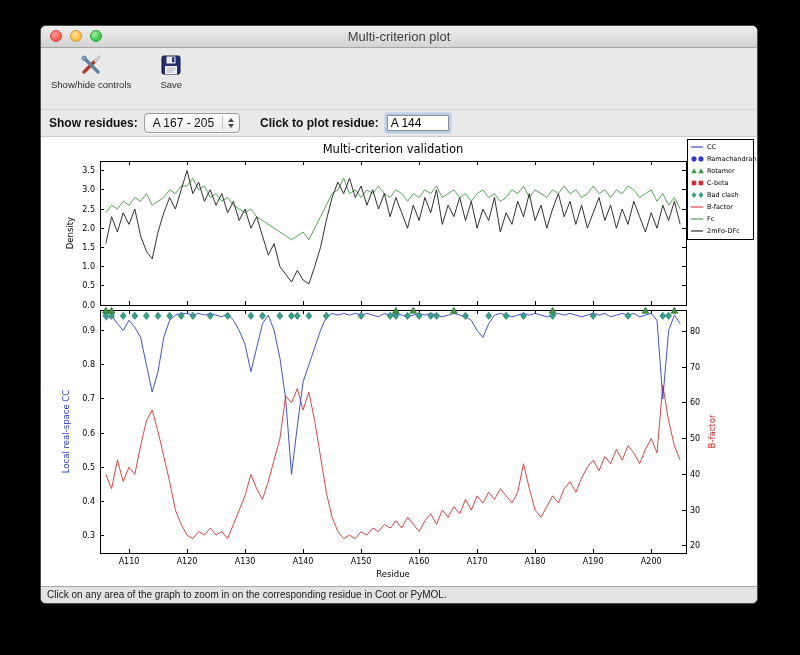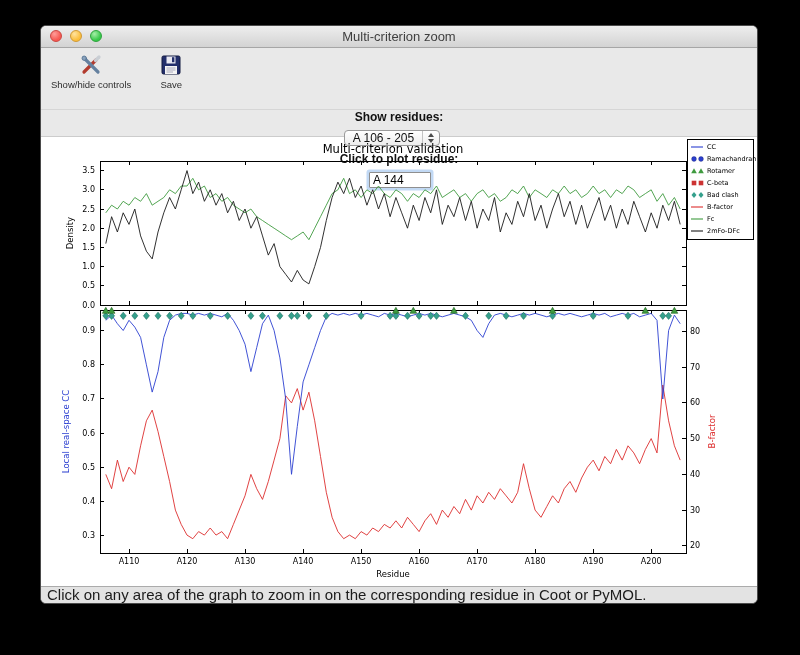--- a/index.html
+++ b/index.html
@@ -16,52 +16,52 @@
   .light.green{background:radial-gradient(circle at 35% 30%,#a5efa8,#39c84b 65%);border:1px solid #2da33c;}
   .title{text-align:center;line-height:21px;font-size:13px;color:#3f3f3f;}
   
   .toolbar{height:62px;background:#e9e9e9;display:flex;align-items:flex-start;padding:4px 10px 0 10px;gap:28px;
            border-bottom:1px solid #d6d6d6;box-sizing:border-box;}
   .tool-btn{display:flex;flex-direction:column;align-items:center;gap:1px;cursor:default;}
   .tool-icon{height:26px;display:flex;align-items:center;}
   .tool-label{font-size:9.5px;color:#2e2e2e;white-space:nowrap;}
   
   .controls{height:27px;display:flex;align-items:center;padding:0 8px;gap:6px;background:#e9e9e9;
-            border-bottom:1px solid #cccccc;box-sizing:border-box;flex-direction:column;}
+            border-bottom:1px solid #cccccc;box-sizing:border-box;}
   .ctl-label{font-size:12px;font-weight:bold;color:#111;white-space:nowrap;}
   .dropdown{height:20px;min-width:96px;background:linear-gradient(#ffffff,#ededed);border:1px solid #9b9b9b;
             border-radius:4px;display:flex;align-items:center;padding:0 5px 0 8px;gap:8px;box-sizing:border-box;
             box-shadow:0 1px 0 rgba(255,255,255,0.7);margin-right:14px;}
   .dd-value{font-size:12px;color:#111;flex:1;white-space:nowrap;}
   .dd-arrows{display:flex;flex-direction:column;gap:2px;border-left:1px solid #c3c3c3;padding-left:5px;height:14px;justify-content:center;}
   .dd-arrows i{width:0;height:0;border-left:3.5px solid transparent;border-right:3.5px solid transparent;display:block;}
   .dd-arrows .up{border-bottom:4px solid #4a4a4a;}
   .dd-arrows .dn{border-top:4px solid #4a4a4a;}
-  .zoom-input{width:62px;height:36px;border:1px solid #8f8f8f;background:#fff;font-size:12px;
+  .zoom-input{width:62px;height:16px;border:1px solid #8f8f8f;background:#fff;font-size:12px;
               font-family:"Liberation Sans",sans-serif;padding:0 3px;box-sizing:border-box;
               box-shadow:0 0 0 2.5px rgba(120,170,230,0.45);border-radius:1px;margin-left:2px;}
   
   .plot-area{background:#ffffff;height:449px;overflow:hidden;}
   .plot-area svg{display:block;margin:0 auto;}
   svg text{font-family:"DejaVu Sans",sans-serif;}
   .statusbar{height:17px;background:#e3e3e3;border-top:1px solid #ababab;border-radius:0 0 5px 5px;
-             font-size:15px;color:#1c1c1c;line-height:16px;padding:0 6px;box-sizing:border-box;}
+             font-size:10px;color:#1c1c1c;line-height:16px;padding:0 6px;box-sizing:border-box;}
 </style>
 </head>
 <body>
 
 <div class="window">
 
   <div class="titlebar">
     <div class="lights">
       <span class="light red"></span>
       <span class="light yellow"></span>
       <span class="light green"></span>
     </div>
-    <div class="title">Multi-criterion zoom</div>
+    <div class="title">Multi-criterion plot</div>
   </div>
 
   <div class="toolbar">
     <div class="tool-btn">
       <span class="tool-icon">
         <svg width="26" height="24" viewBox="0 0 24 24">
           <g stroke-linecap="round">
             <line x1="5" y1="19" x2="17" y2="7" stroke="#b23b2e" stroke-width="3.2"></line>
             <line x1="16.5" y1="7.5" x2="20" y2="4" stroke="#c9ced4" stroke-width="3.2"></line>
             <line x1="5" y1="5" x2="19" y2="19" stroke="#64809f" stroke-width="3.2"></line>
@@ -83,21 +83,21 @@
           <line x1="7.5" y1="19" x2="14" y2="19" stroke="#9a9ab0" stroke-width="0.8"></line>
         </svg>
       </span>
       <span class="tool-label">Save</span>
     </div>
   </div>
 
   <div class="controls">
     <span class="ctl-label">Show residues:</span>
     <div class="dropdown">
-      <span class="dd-value">A 106 - 205</span>
+      <span class="dd-value">A 167 - 205</span>
       <span class="dd-arrows">
           <i class="up"></i>
           <i class="dn"></i>
         </span>
     </div>
     <span class="ctl-label">Click to plot residue:</span>
     <input class="zoom-input" type="text" value="A 144" style="">
   </div>
 
   <div class="plot-area">

